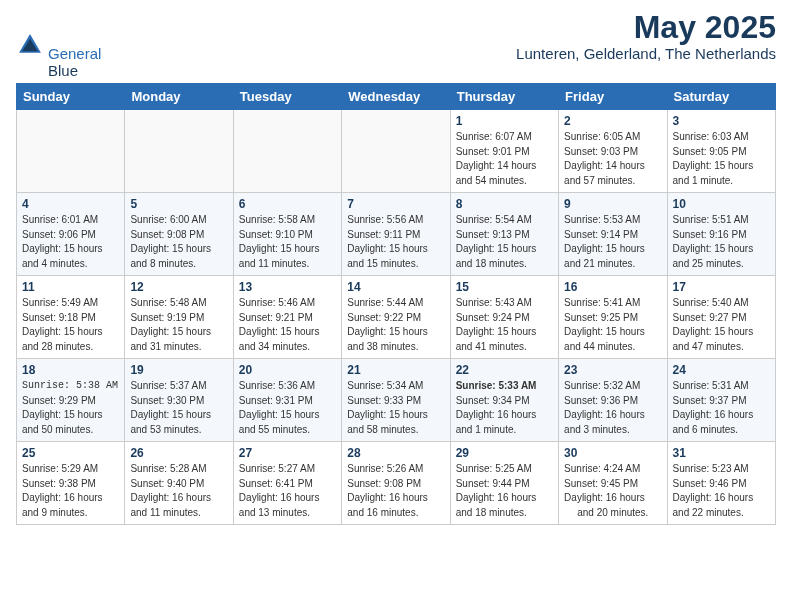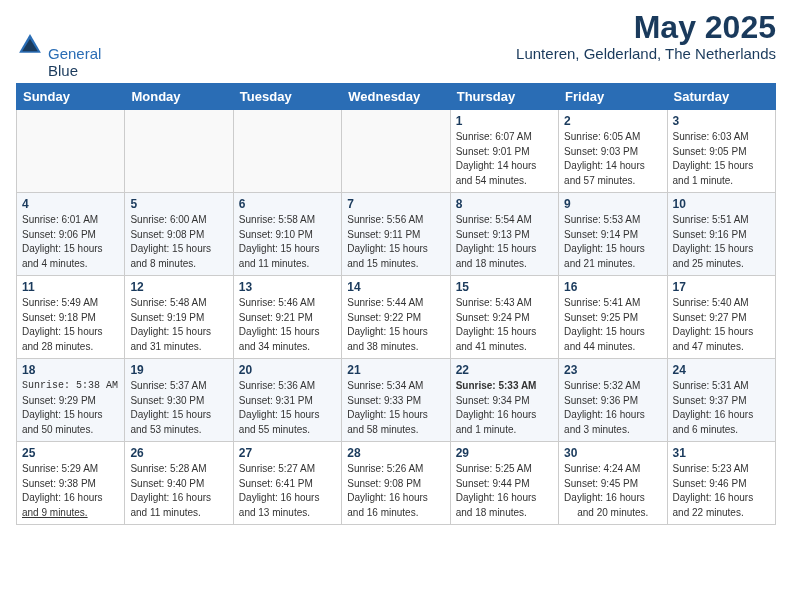--- a/index.html
+++ b/index.html
@@ -359,21 +359,21 @@
             </div>
           </td>
         </tr>
         <tr class="row-white">
           <td>
             <span class="day-num">25</span>
             <div class="day-info">
               <span style="display: block;">Sunrise: 5:29 AM</span>
               <span style="display: block;">Sunset: 9:38 PM</span>
               <span style="display: block;">Daylight: 16 hours</span>
-              <span style="display: block; text-decoration: underline;">and 9 minutes.</span>
+              <span style="display: block;">and 9 minutes.</span>
             </div>
           </td>
           <td>
             <span class="day-num">26</span>
             <div class="day-info">
               <span style="display: block;">Sunrise: 5:28 AM</span>
               <span style="display: block;">Sunset: 9:40 PM</span>
               <span style="display: block;">Daylight: 16 hours</span>
               <span style="display: block;">and 11 minutes.</span>
             </div>

